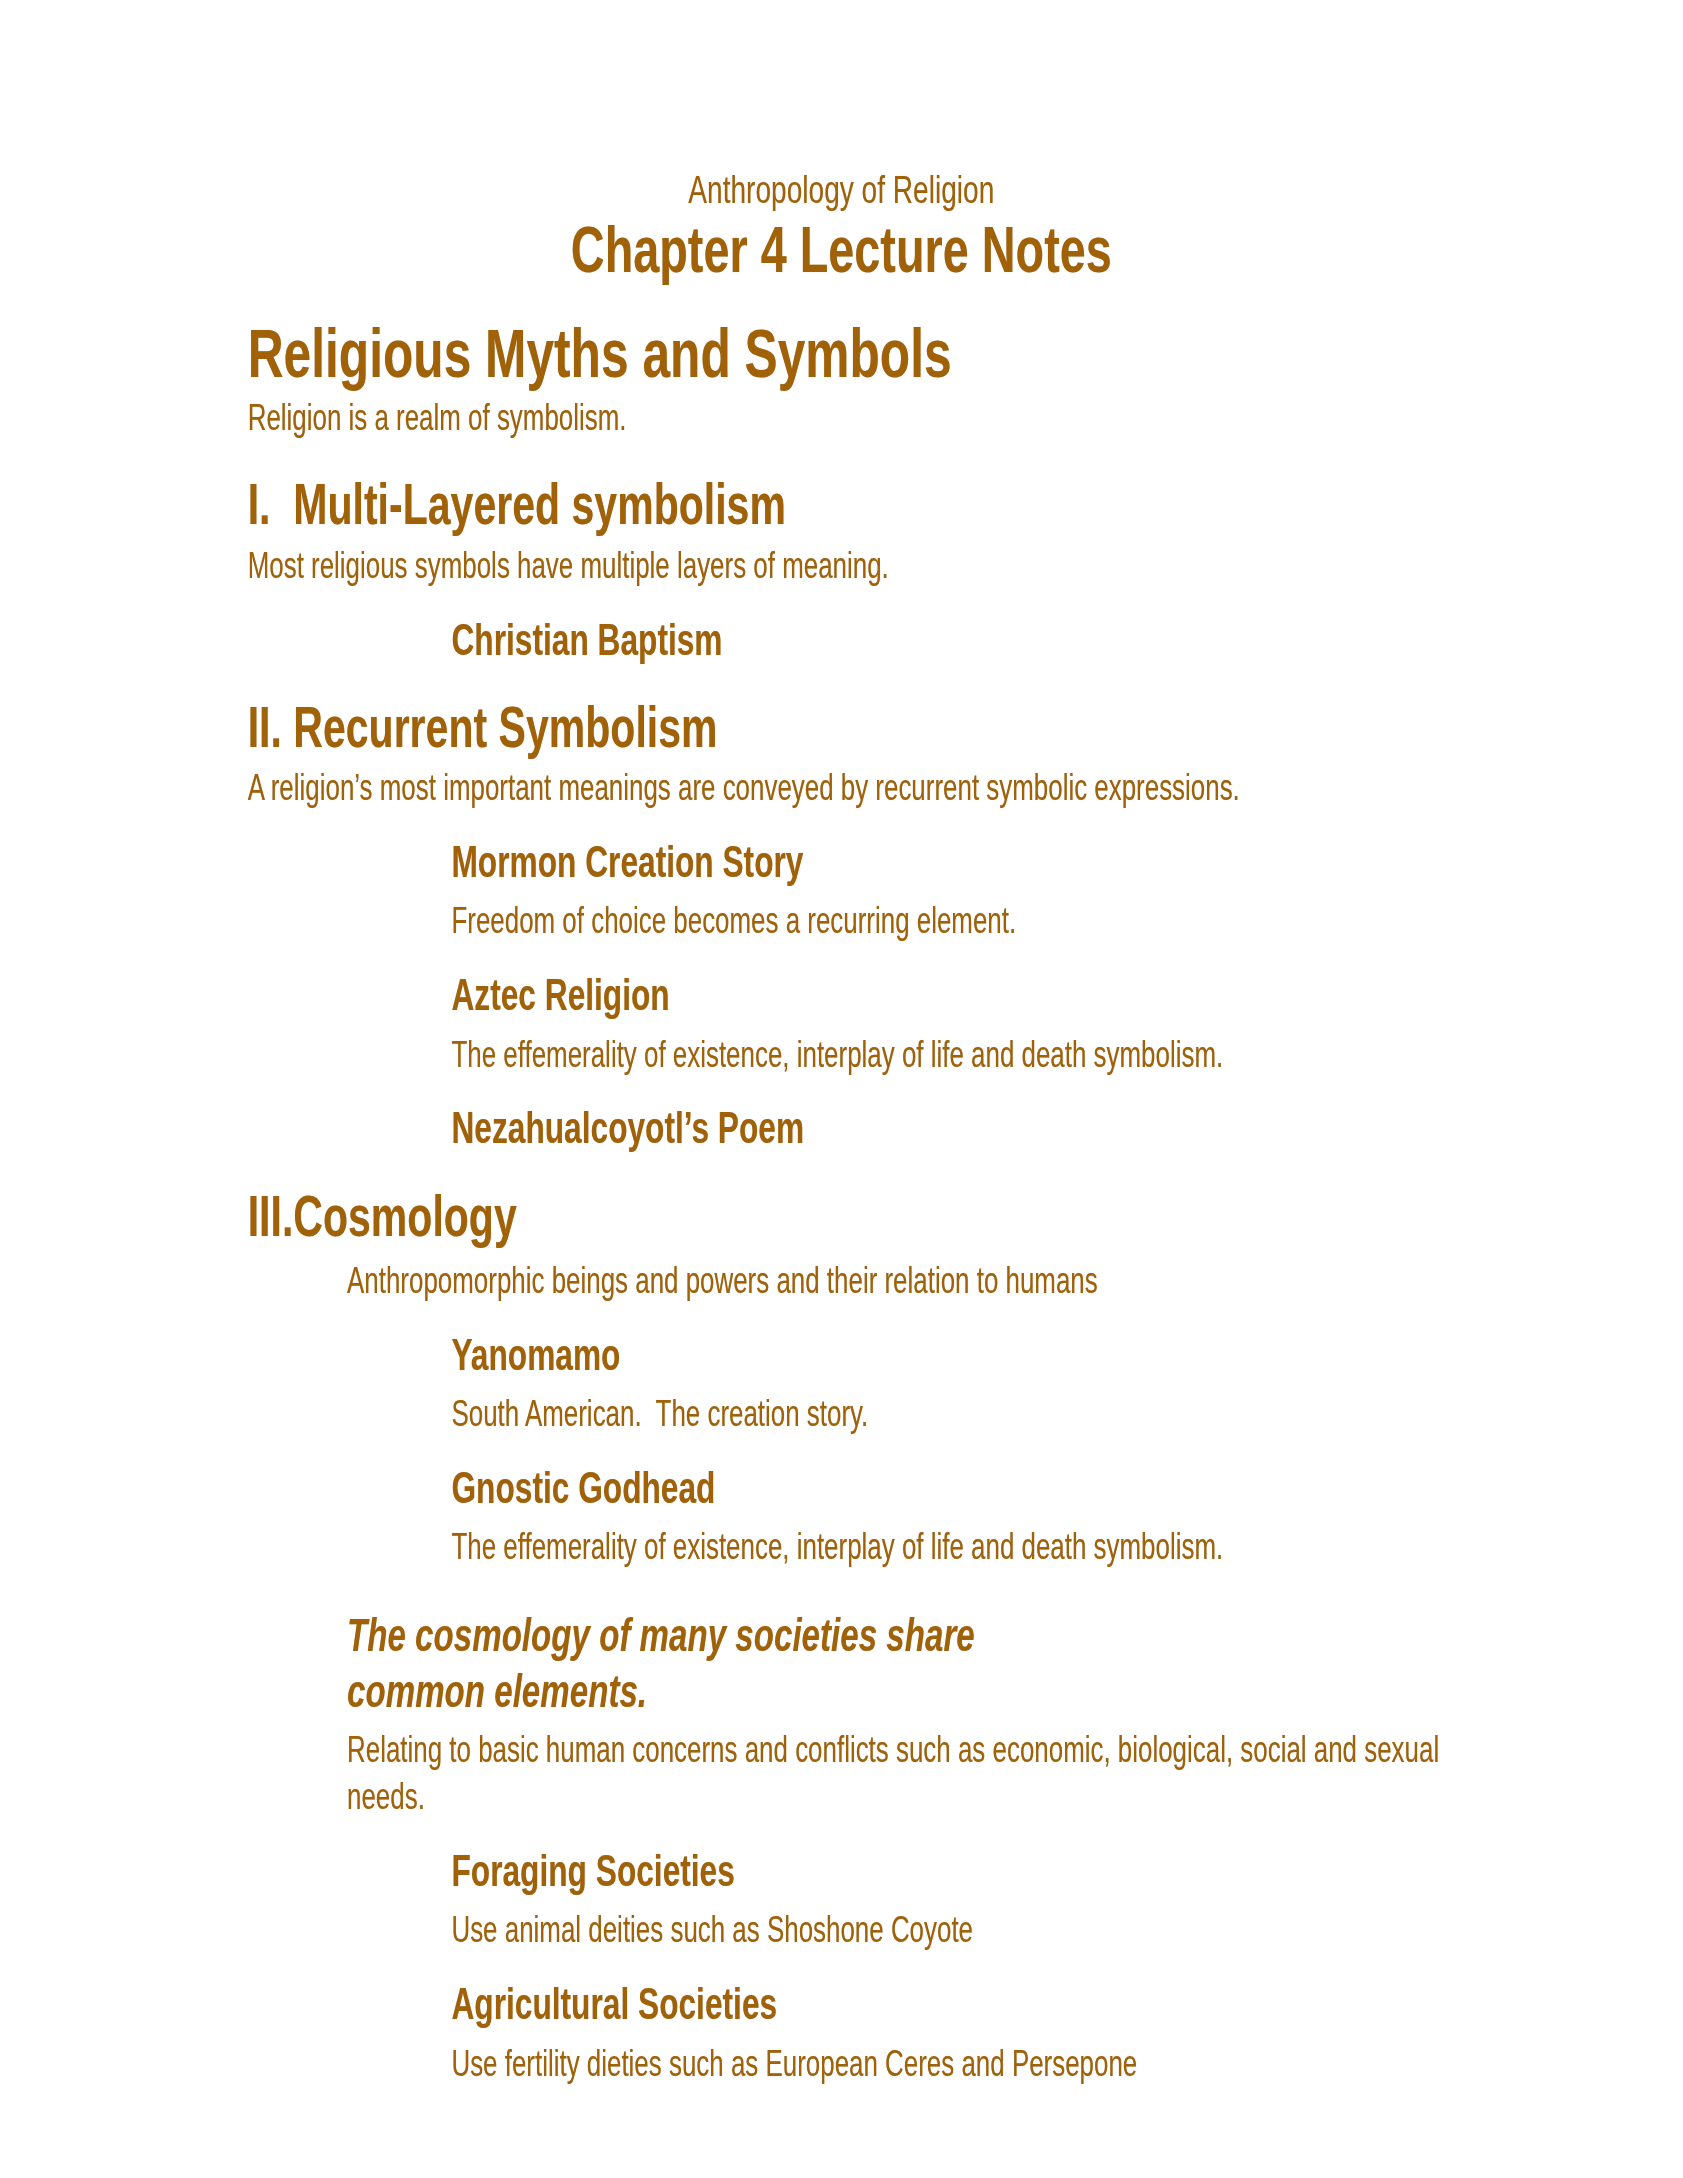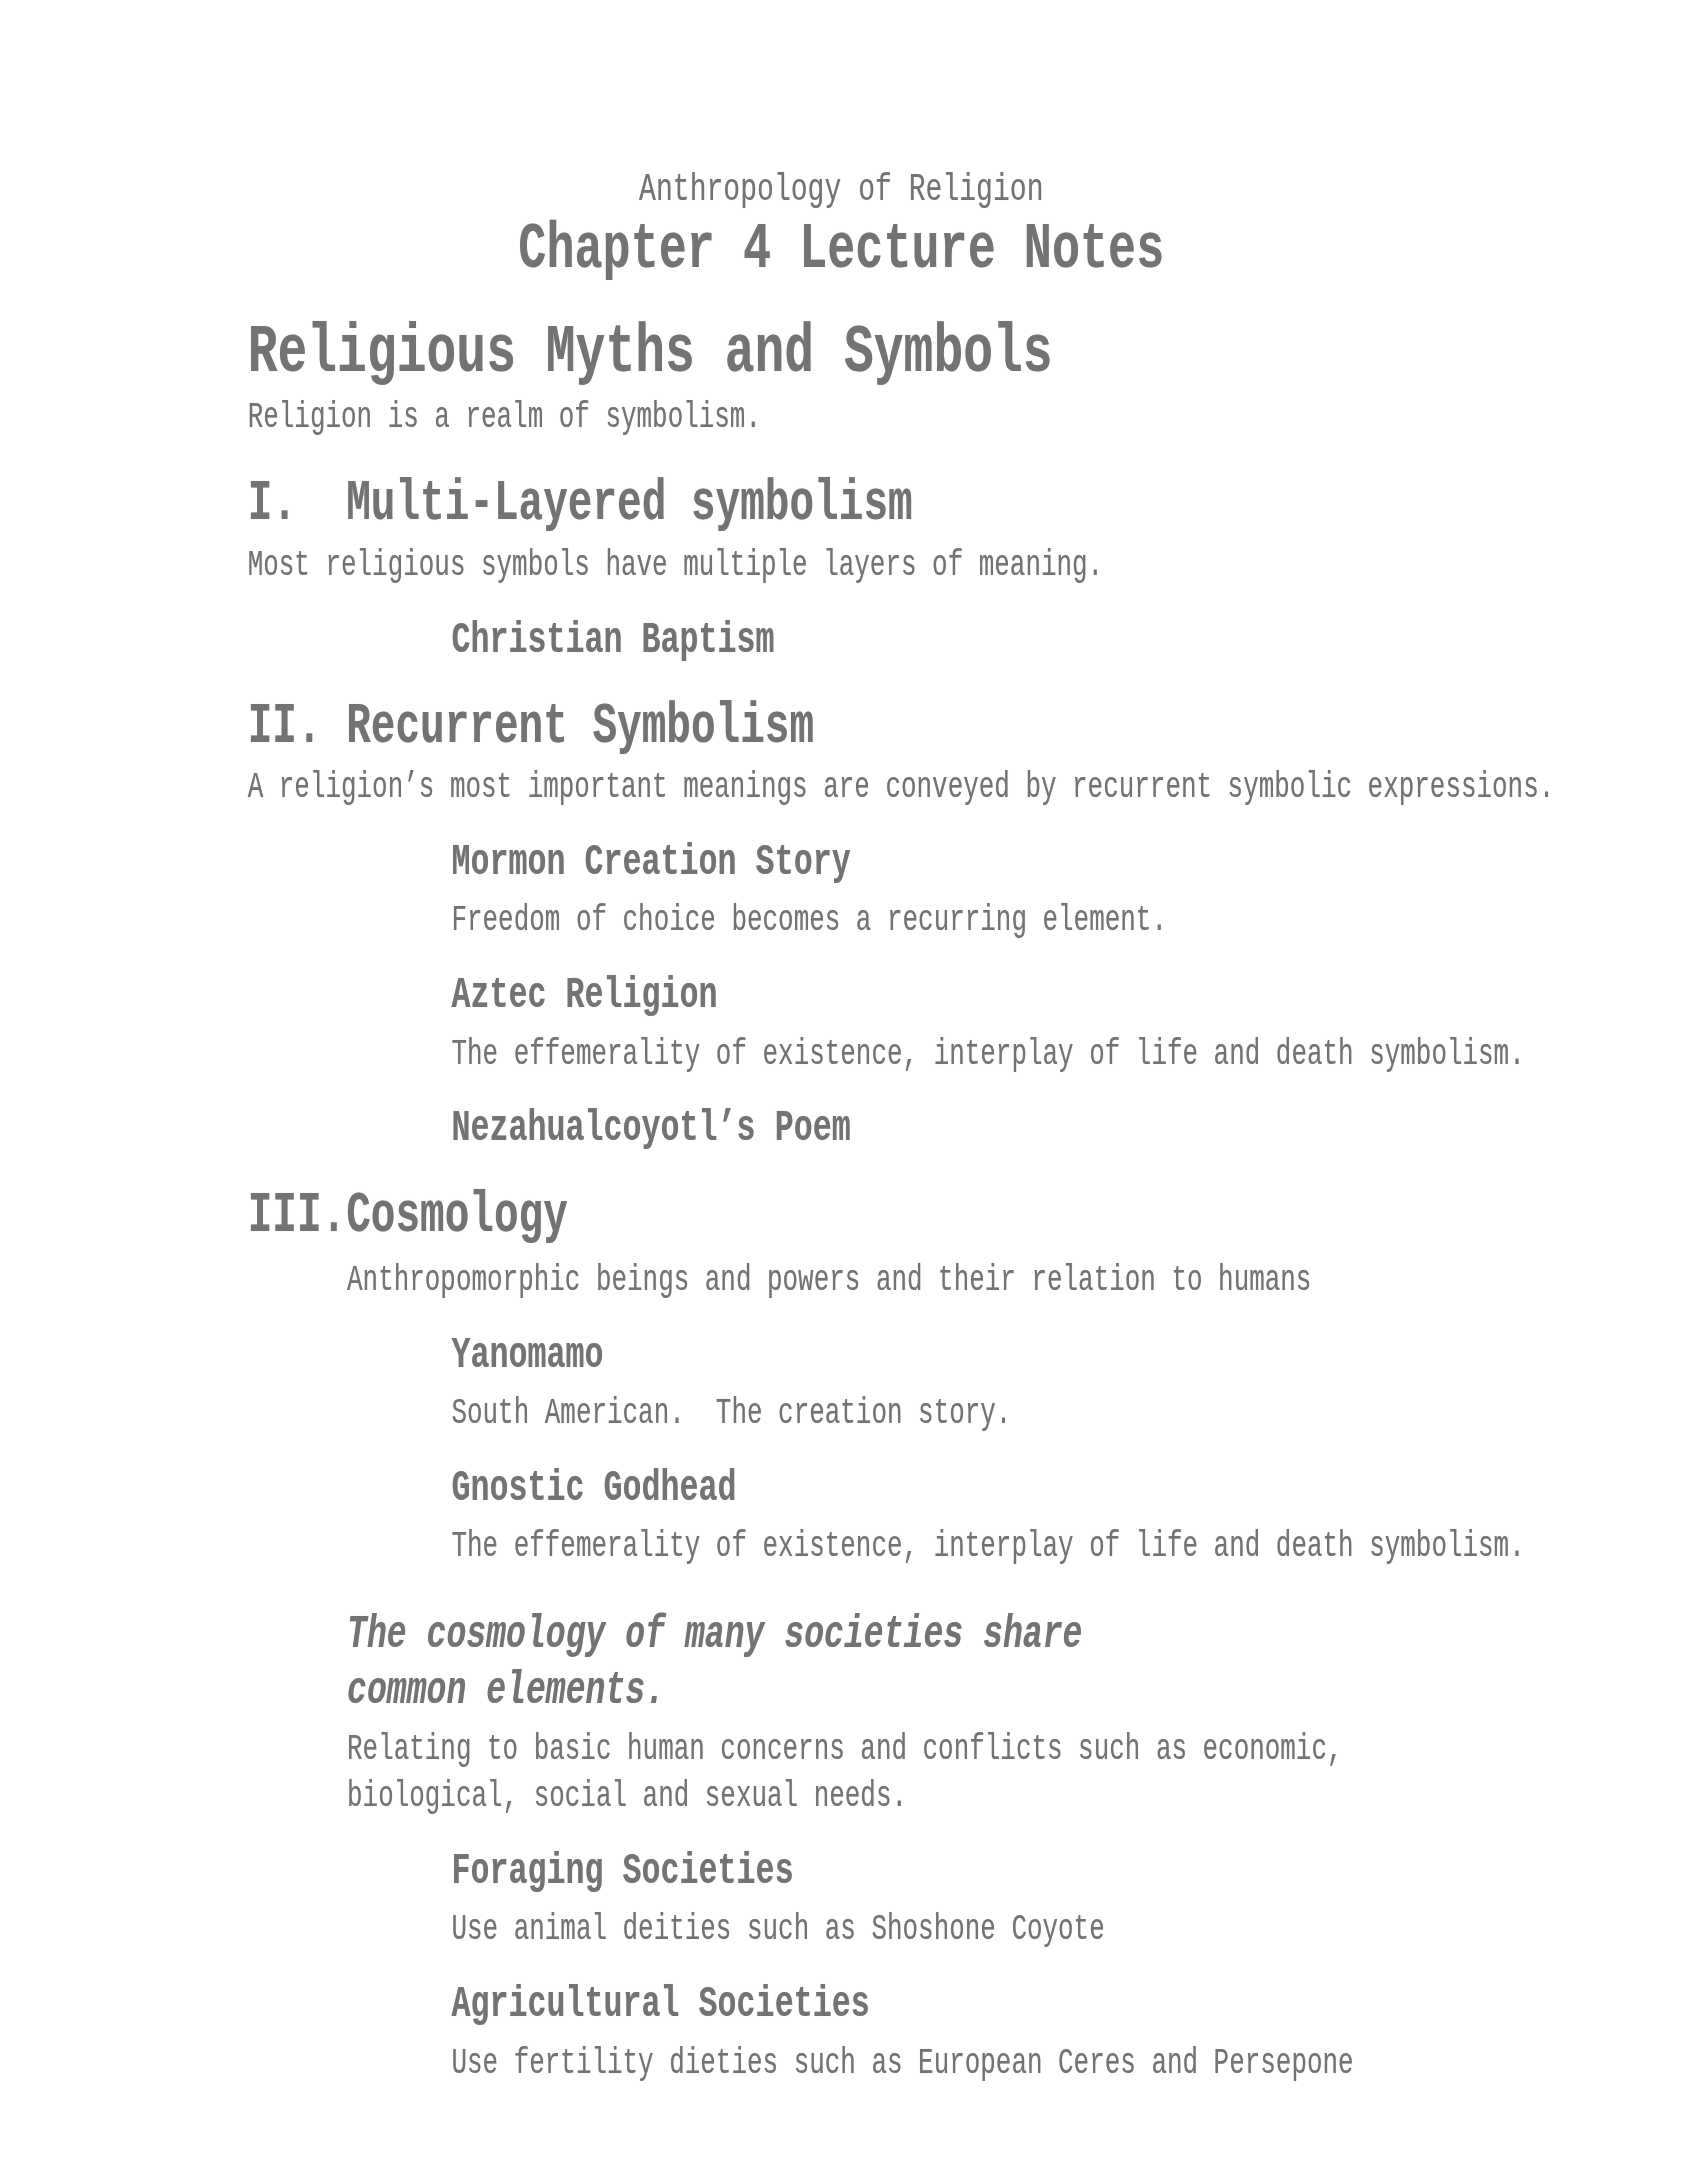--- a/index.html
+++ b/index.html
@@ -5,22 +5,22 @@
   html, body {
     margin: 0;
     padding: 0;
     background: #ffffff;
   }
   .page {
     position: relative;
     width: 1683px;
     height: 2178px;
     background: #ffffff;
-    color: #737373;
-    font-family: Liberation Mono, monospace;
+    color: #a16207;
+    font-family: Liberation Sans, sans-serif;
     overflow: hidden;
   }
   
   .squeeze {
     width: 2337px;
     transform: scaleX(0.72);
     transform-origin: 0 0;
   }
   .doc-header {
     padding-top: 168px;

